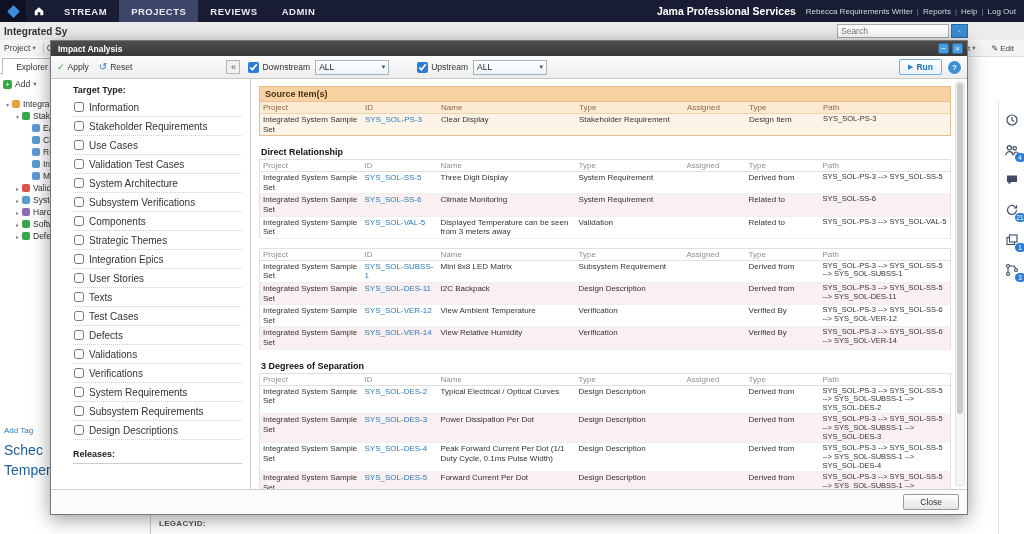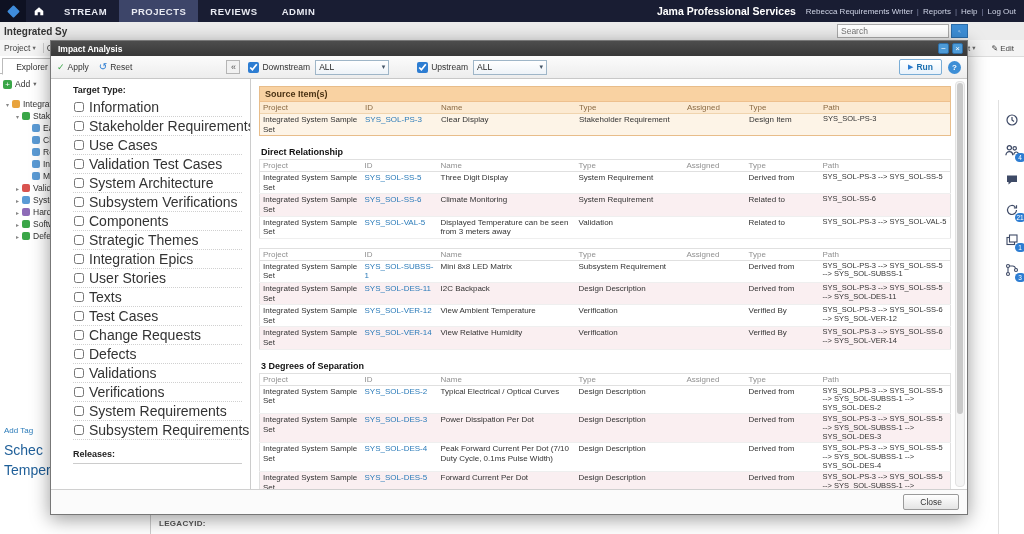--- a/index.html
+++ b/index.html
@@ -67,21 +67,21 @@
   .sel{width:74px;height:15px;border:1px solid #9fb6c8;background:linear-gradient(#fff,#eef3f8);display:flex;align-items:center;padding:0 3px;margin-left:5px;font-size:8.5px;box-sizing:border-box;color:#222;}
   .sel .arr{margin-left:auto;font-size:7px;color:#456;}
   .run-btn{margin-left:auto;display:flex;align-items:center;gap:3px;border:1px solid #7aadd6;background:linear-gradient(#fff,#e8f2fb);color:#1a6fb0;font-weight:bold;font-size:8.5px;padding:2px 8px;border-radius:2px;}
   .run-play{color:#2d7dd2;font-size:7px;}
   .help-dot{width:13px;height:13px;border-radius:50%;background:#3d8ed6;color:#fff;font-size:8px;font-weight:bold;display:flex;align-items:center;justify-content:center;margin-left:6px;flex:none;}
   .modal-body{flex:1;display:flex;min-height:0;padding-left:14px;}
   .left-panel{width:186px;flex:none;border-right:1px solid #ccc;padding:6px 8px;box-sizing:border-box;overflow:hidden;}
   .lp-title{font-size:9px;font-weight:bold;color:#222;margin-bottom:3px;}
   .tt-row{display:flex;align-items:center;height:18px;border-bottom:1px dotted #d0d0d0;}
   .tt-cb{width:10px;height:10px;margin:0 5px 0 1px;accent-color:#2d7dd2;}
-  .tt-lb{font-size:14px;color:#333;white-space:nowrap;}
+  .tt-lb{font-size:10px;color:#333;white-space:nowrap;}
   .lp-sub{font-size:9px;font-weight:bold;color:#222;margin-top:9px;padding-bottom:4px;border-bottom:1px solid #ccc;}
   .results{flex:1;position:relative;padding:7px 16px 7px 8px;overflow:hidden;min-width:0;}
   .fake-scroll{position:absolute;right:2px;top:2px;bottom:2px;width:8px;background:#f4f4f4;border:1px solid #e2e2e2;border-radius:4px;}
   .fake-thumb{position:absolute;left:1px;right:1px;top:1px;height:82%;background:#c9c9c9;border-radius:4px;}
   .section{margin-bottom:9px;}
   .sec-title{font-size:9px;font-weight:bold;color:#111;padding:2px;}
   .grid{width:100%;border-collapse:collapse;table-layout:fixed;border:1px solid #e0e0e0;}
   .grid th{font-size:8px;color:#909090;font-weight:normal;text-align:left;padding:1px 3px;border-bottom:1px solid #e0e0e0;background:#fff;overflow:hidden;white-space:nowrap;}
   .grid td{font-size:8px;color:#333;padding:1px 3px;border-bottom:1px solid #efefef;vertical-align:top;line-height:1.2;word-wrap:break-word;}
   tr.alt td{background:#faeff1;}
@@ -380,41 +380,41 @@
             <label class="tt-row">
               <input class="tt-cb" type="checkbox" style="">
               <span class="tt-lb">Texts</span>
             </label>
             <label class="tt-row">
               <input class="tt-cb" type="checkbox" style="">
               <span class="tt-lb">Test Cases</span>
             </label>
             <label class="tt-row">
               <input class="tt-cb" type="checkbox" style="">
-              <span class="tt-lb">Change Requests</span>
-            </label>
-            <label class="tt-row">
-              <input class="tt-cb" type="checkbox" style="">
               <span class="tt-lb">Defects</span>
             </label>
             <label class="tt-row">
               <input class="tt-cb" type="checkbox" style="">
               <span class="tt-lb">Validations</span>
             </label>
             <label class="tt-row">
               <input class="tt-cb" type="checkbox" style="">
               <span class="tt-lb">Verifications</span>
             </label>
             <label class="tt-row">
               <input class="tt-cb" type="checkbox" style="">
               <span class="tt-lb">System Requirements</span>
             </label>
             <label class="tt-row">
               <input class="tt-cb" type="checkbox" style="">
               <span class="tt-lb">Subsystem Requirements</span>
+            </label>
+            <label class="tt-row">
+              <input class="tt-cb" type="checkbox" style="">
+              <span class="tt-lb">Design Descriptions</span>
             </label>
           </div>
         <div class="lp-sub">Releases:</div>
 
       </div>
       <div class="results">
         <div>
             <div class="section source">
               <div class="sec-title">Source Item(s)</div>
               <table class="grid">
@@ -605,21 +605,21 @@
                     <td><a class="id-link" href="#">SYS_SOL-DES-3</a></td>
                     <td>Power Dissipation Per Dot</td>
                     <td>Design Description</td>
                     <td></td>
                     <td>Derived from</td>
                     <td class="c-path">SYS_SOL-PS-3 --&gt; SYS_SOL-SS-5 --&gt; SYS_SOL-SUBSS-1 --&gt; SYS_SOL-DES-3</td>
                   </tr>
                   <tr>
                     <td>Integrated System Sample Set</td>
                     <td><a class="id-link" href="#">SYS_SOL-DES-4</a></td>
-                    <td>Peak Forward Current Per Dot (7/10 Duty Cycle, 0.1ms Pulse Width)</td>
+                    <td>Peak Forward Current Per Dot (1/1 Duty Cycle, 0.1ms Pulse Width)</td>
                     <td>Design Description</td>
                     <td></td>
                     <td>Derived from</td>
                     <td class="c-path">SYS_SOL-PS-3 --&gt; SYS_SOL-SS-5 --&gt; SYS_SOL-SUBSS-1 --&gt; SYS_SOL-DES-4</td>
                   </tr>
                   <tr class="alt">
                     <td>Integrated System Sample Set</td>
                     <td><a class="id-link" href="#">SYS_SOL-DES-5</a></td>
                     <td>Forward Current Per Dot</td>
                     <td>Design Description</td>

